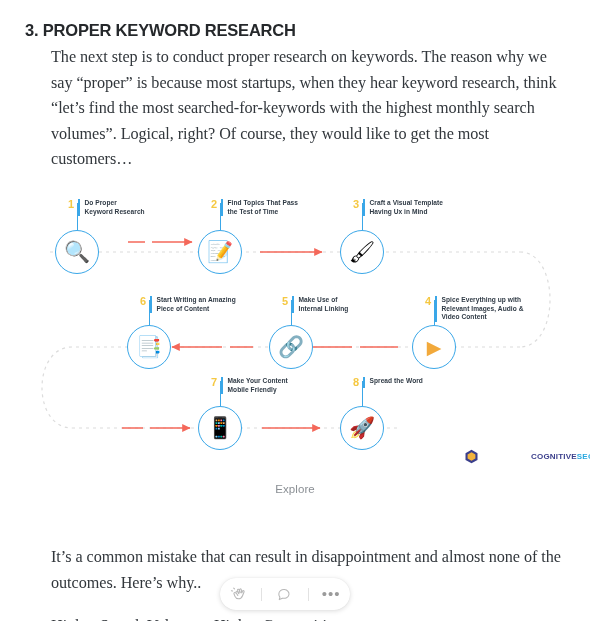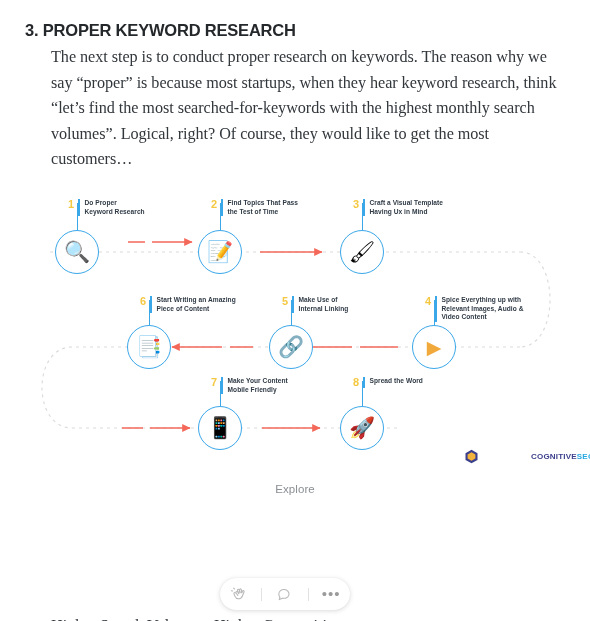--- a/index.html
+++ b/index.html
@@ -340,20 +340,21 @@
       </svg>
       <span class="logo-text">
         <span class="a">COGNITIVE</span><span class="b">SEO</span>
       </span>
     </div>
 
   </div>
 
   <div class="caption">Explore</div>
 
+  <p class="para para-2">It’s a common mistake that can result in disappointment and almost none of the outcomes. Here’s why..</p>
 
   <p class="para para-3">Higher Search Volume = Higher Competition</p>
 
   <div class="floating-toolbar">
     <div class="ft-btn">
       <svg width="17" height="17" viewBox="0 0 24 24" fill="none" stroke="#b8b8b8" stroke-width="1.5" stroke-linecap="round" stroke-linejoin="round">
         <path d="M11 13.5 L8.5 9.2 a1.3 1.3 0 0 1 2.2-1.3 L12.6 11"></path>
         <path d="M12.2 10.3 L10.6 6.2 a1.3 1.3 0 0 1 2.4-0.9 L14.3 9.4"></path>
         <path d="M14 9.2 L13.3 5.4 a1.3 1.3 0 0 1 2.5-0.5 L16.7 9.5"></path>
         <path d="M16.5 9.6 L17.6 7.3 a1.25 1.25 0 0 1 2.2 1.2 l-2.1 5.2 c-1 2.6 -3.2 4.3 -5.7 4.3 -2.3 0 -4.2 -1.4 -5 -3.4 L5.6 11 a1.3 1.3 0 0 1 2.2 -1.3"></path>

